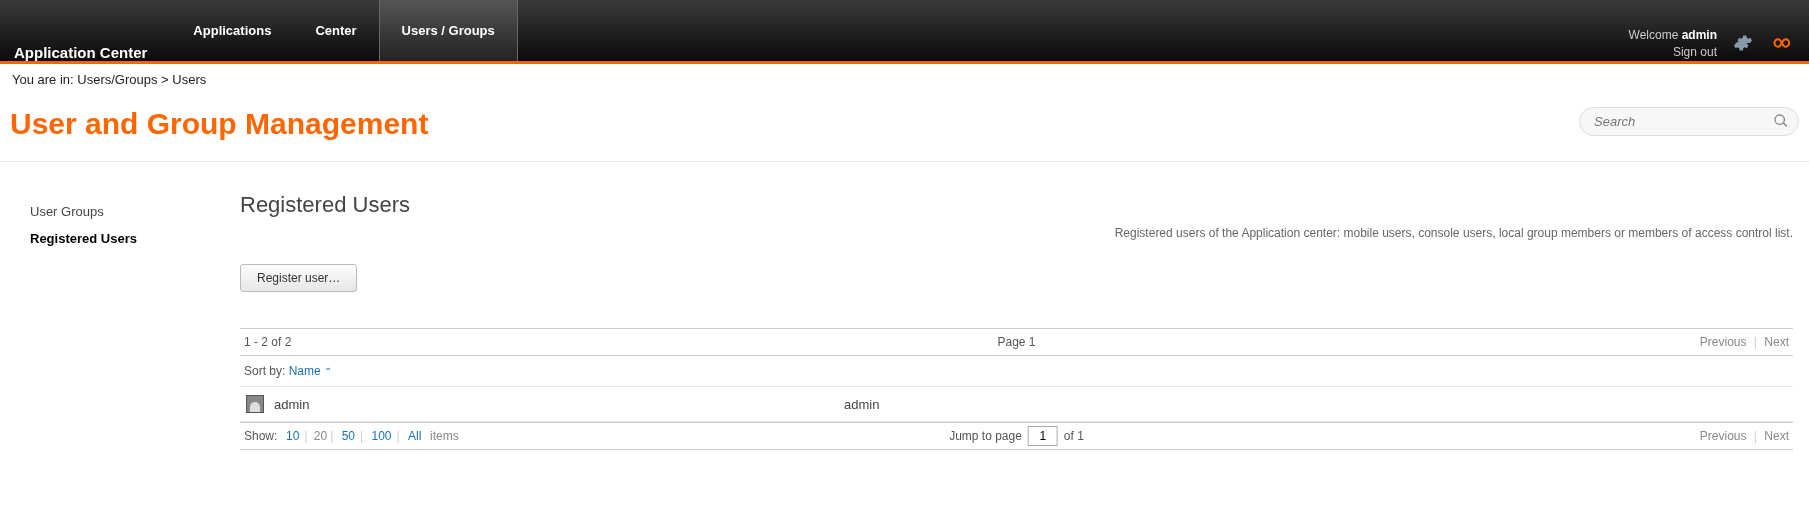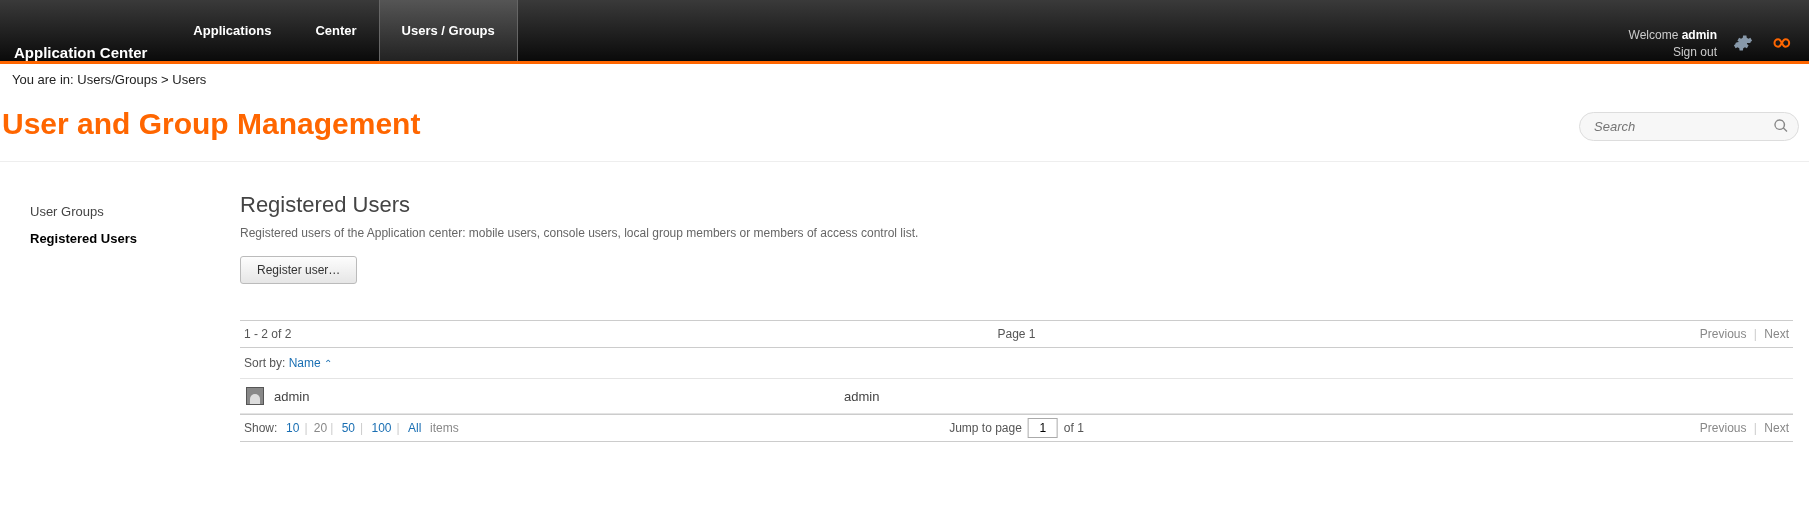--- a/index.html
+++ b/index.html
@@ -15,35 +15,35 @@
   .welcome-block { text-align: right; font-size: 12px; line-height: 1.4; }
   .welcome-block .username { color: #fff; font-weight: bold; }
   .welcome-block .signout { color: #ccc; cursor: pointer; }
   .gear-icon svg { width: 20px; height: 20px; fill: #8899aa; cursor: pointer; }
   .logo-icon svg { width: 22px; height: 22px; stroke: #ff6600; fill: none; stroke-width: 2.2; }
   
   
   .breadcrumb { padding: 8px 12px; font-size: 13px; color: #222; }
   
   
-  .title-row { display: flex; align-items: flex-end; padding: 12px 10px 20px 2px; border-bottom: 1px solid #eee; }
+  .title-row { display: flex; align-items: flex-start; padding: 12px 10px 20px 10px; border-bottom: 1px solid #eee; }
   .page-title { color: #ff6600; font-size: 30px; font-weight: bold; }
   .search-box { margin-left: auto; position: relative; }
   .search-box input { width: 220px; height: 29px; border: 1px solid #ddd; border-radius: 15px; padding: 0 34px 0 14px; font-style: italic; color: #888; background: #f7f7f7; font-size: 13px; outline: none; }
   .search-box .sicon { position: absolute; right: 10px; top: 6px; color: #888; }
   
   
   .body { display: flex; padding: 30px 10px 0 10px; }
   .sidebar { width: 210px; padding-top: 6px; }
   .sidebar div { padding: 6px 0 6px 20px; font-size: 13px; color: #444; cursor: pointer; }
   .sidebar div.selected { font-weight: bold; color: #000; }
   
   .main { flex: 1; padding-left: 20px; padding-right: 6px; }
   .section-title { font-size: 22px; color: #444; font-weight: normal; margin-bottom: 8px; }
-  .section-desc { font-size: 12px; color: #666; margin-bottom: 16px; }
+  .section-desc { font-size: 12px; color: #666; margin-bottom: 24px; text-align: right; }
   
   .btn { display: inline-block; background: linear-gradient(#fdfdfd, #e6e6e6); border: 1px solid #bbb; border-radius: 3px; padding: 6px 16px; font-size: 12px; color: #333; cursor: pointer; margin-bottom: 12px; }
   
   .pager-bar { border-top: 1px solid #ccc; border-bottom: 1px solid #ccc; padding: 6px 4px; font-size: 12px; color: #555; display: flex; align-items: center; margin-top: 24px; }
   .pager-bar .center { position: absolute; left: 50%; transform: translateX(-50%); }
   .pager-bar .right { margin-left: auto; }
   .pager-link { color: #888; cursor: pointer; }
   .divider { color: #ccc; margin: 0 4px; }
   
   .sort-row { padding: 8px 4px; font-size: 12px; color: #555; }

